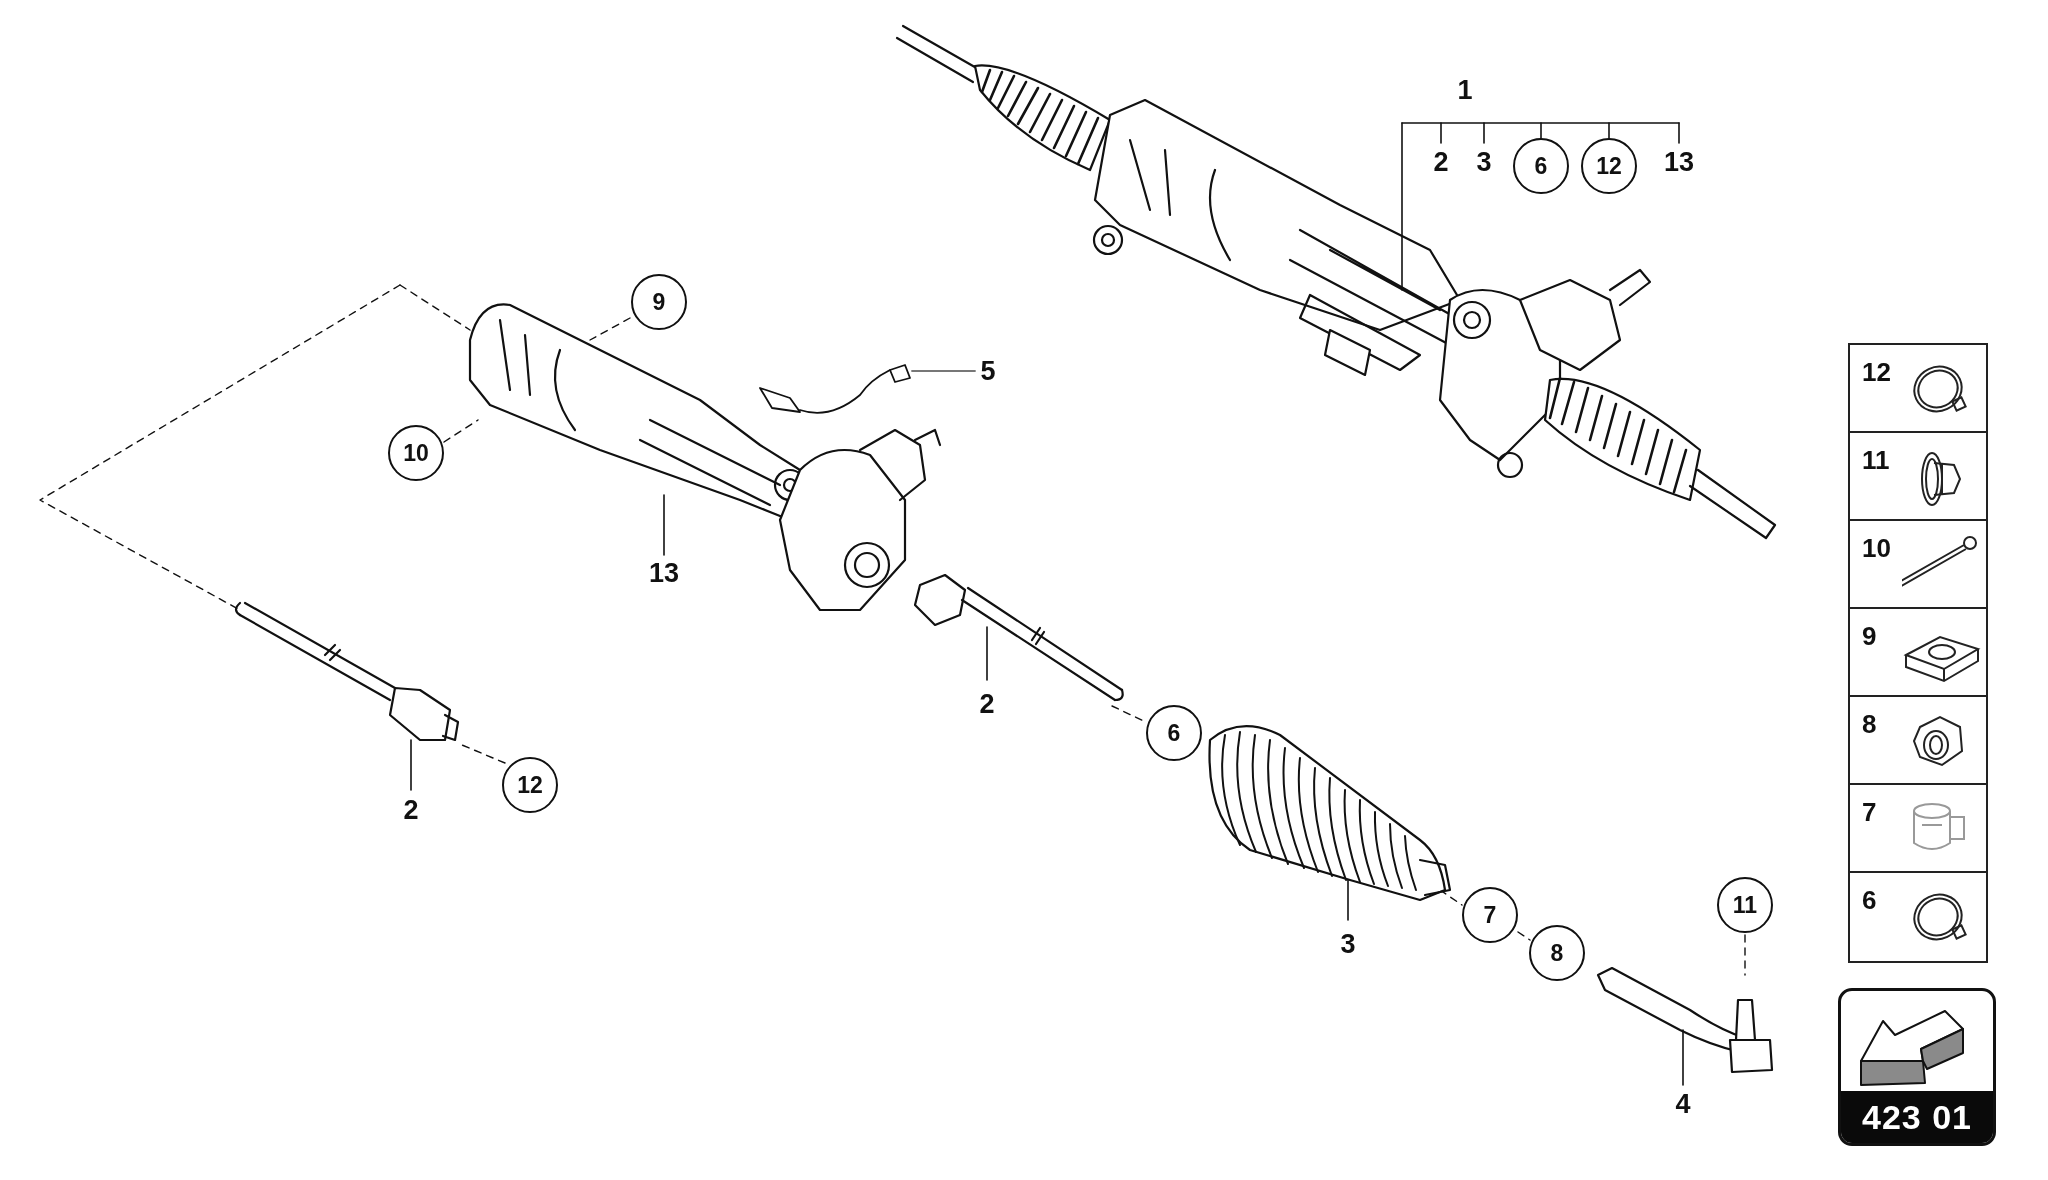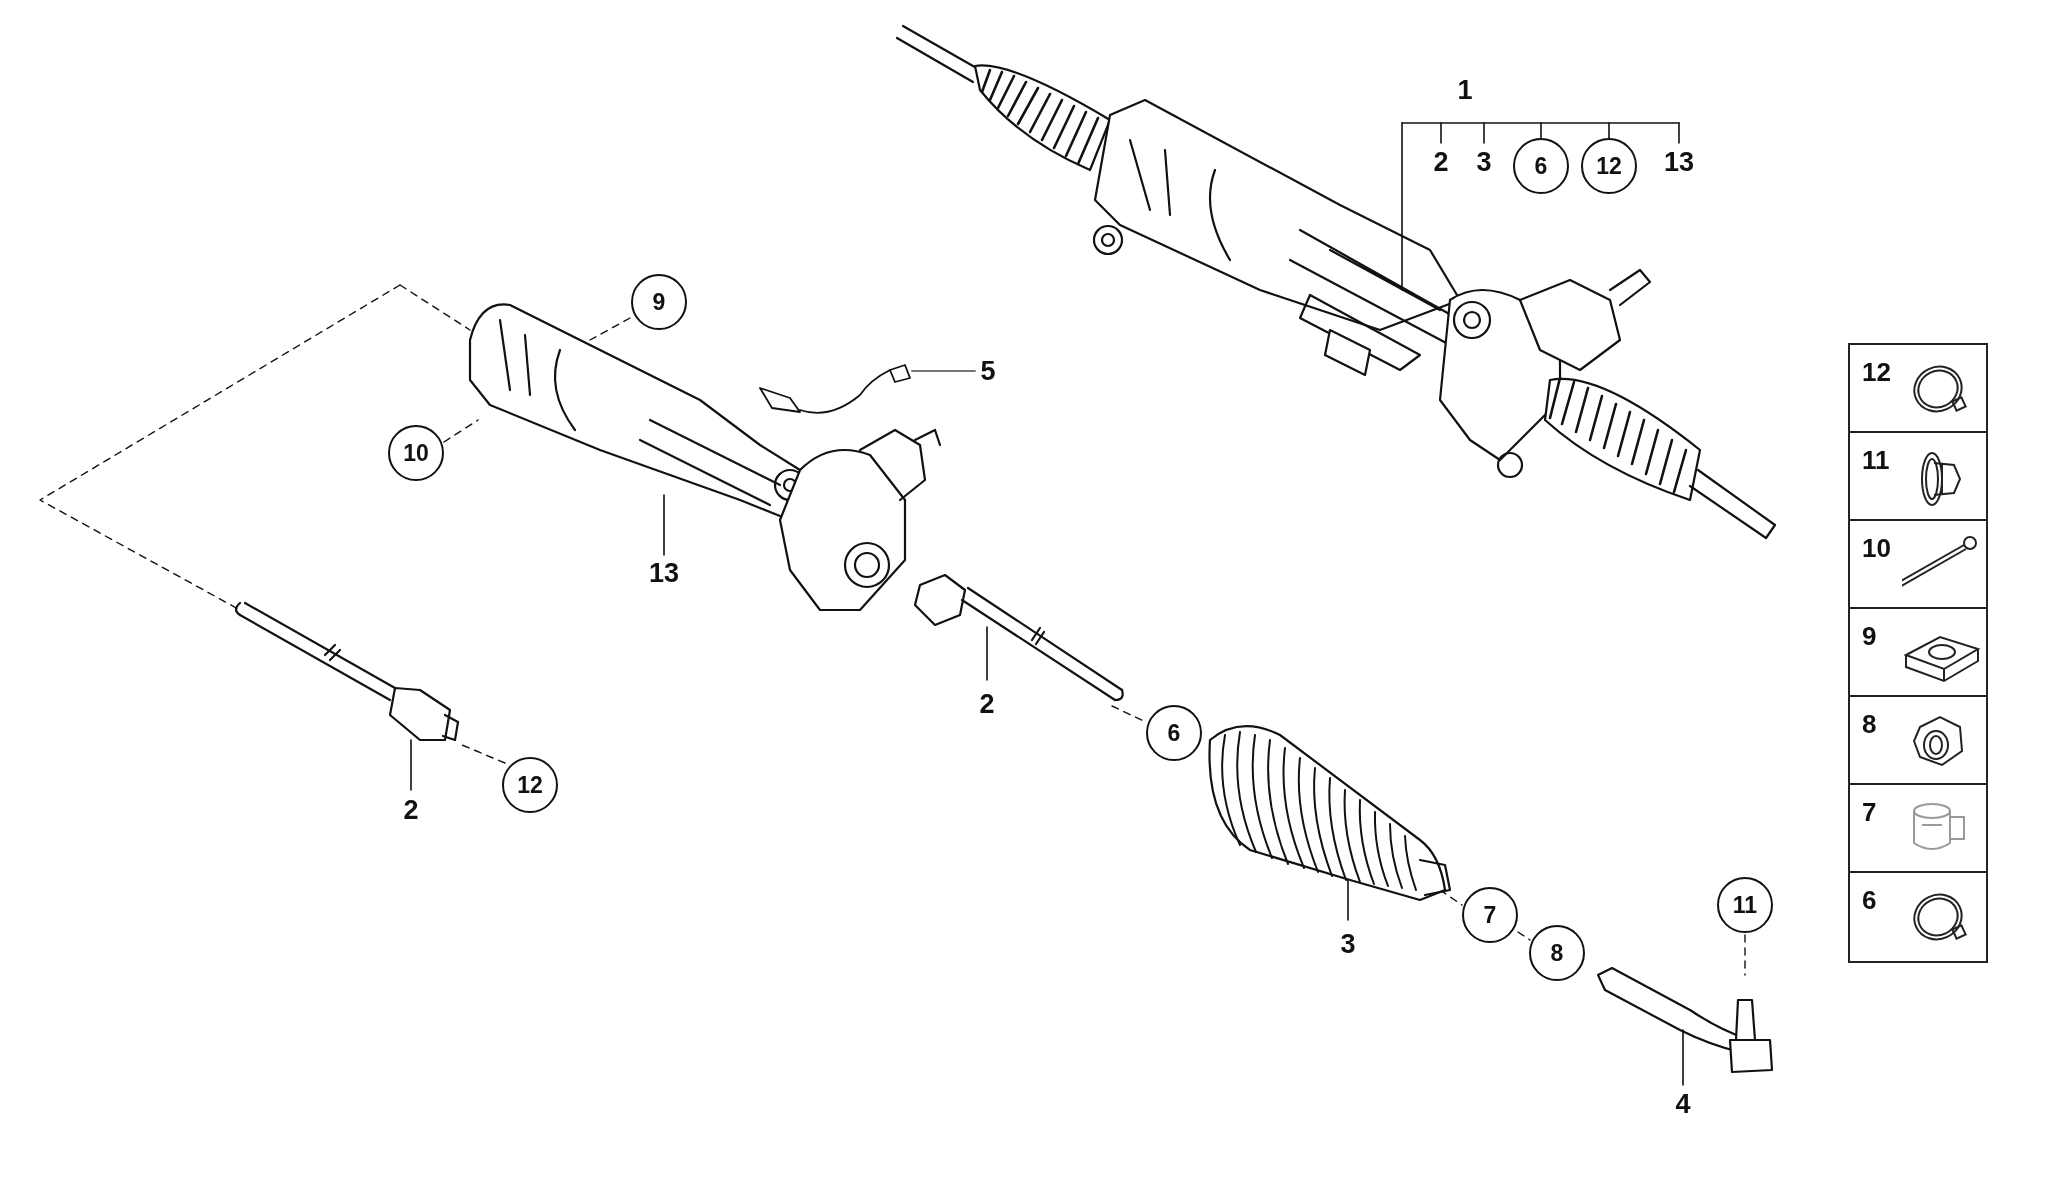--- a/index.html
+++ b/index.html
@@ -263,14 +263,24 @@
       <svg class="legend-icon" viewBox="0 0 80 70">
         <g fill="none" stroke="#222" stroke-width="2">
             <ellipse cx="36" cy="34" rx="24" ry="22" transform="rotate(-25 36 34)"></ellipse>
             <ellipse cx="36" cy="34" rx="20" ry="18" transform="rotate(-25 36 34)"></ellipse>
             <rect x="52" y="44" width="10" height="10" transform="rotate(-25 57 49)"></rect>
           </g>
       </svg>
     </div>
   </div>
 
+  <div class="badge">
+    <svg class="badge-arrow" viewBox="0 0 128 86">
+      <g stroke="#111" stroke-width="2" stroke-linejoin="round">
+        <path d="M6 58 L28 18 L40 32 L90 8 L108 26 L66 46 L68 58 Z" fill="#fff"></path>
+        <path d="M6 58 L68 58 L70 80 L6 82 Z" fill="#8a8a8a"></path>
+        <path d="M66 46 L108 26 L108 50 L72 66 L68 58 Z" fill="#8a8a8a"></path>
+      </g>
+    </svg>
+    <div class="badge-label">423 01</div>
+  </div>
 
 </div>
 
 </body></html>

